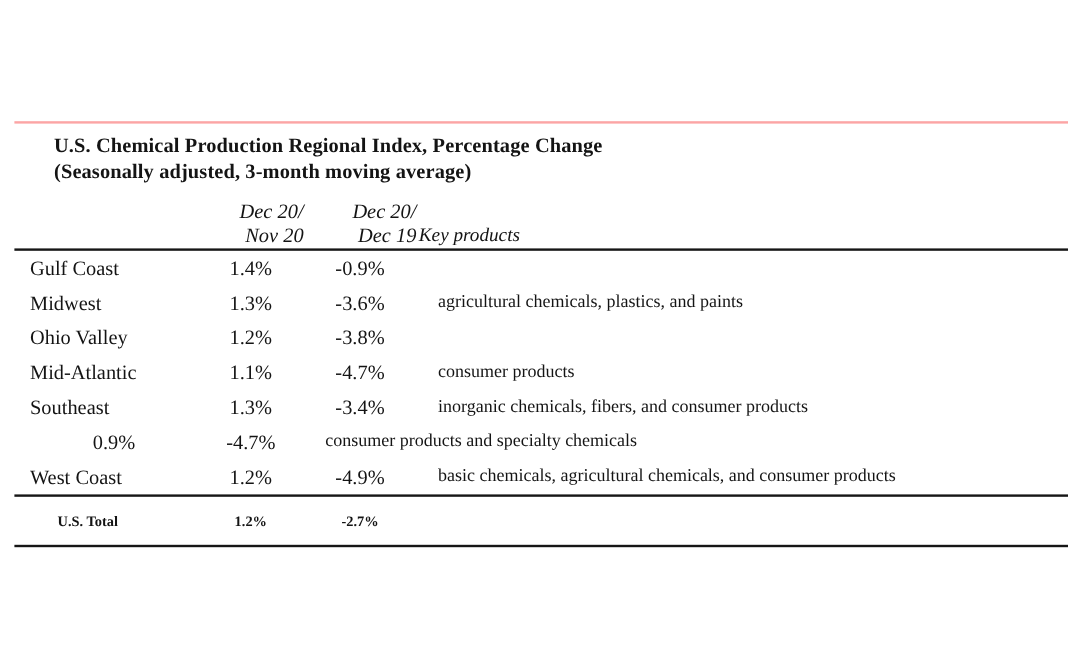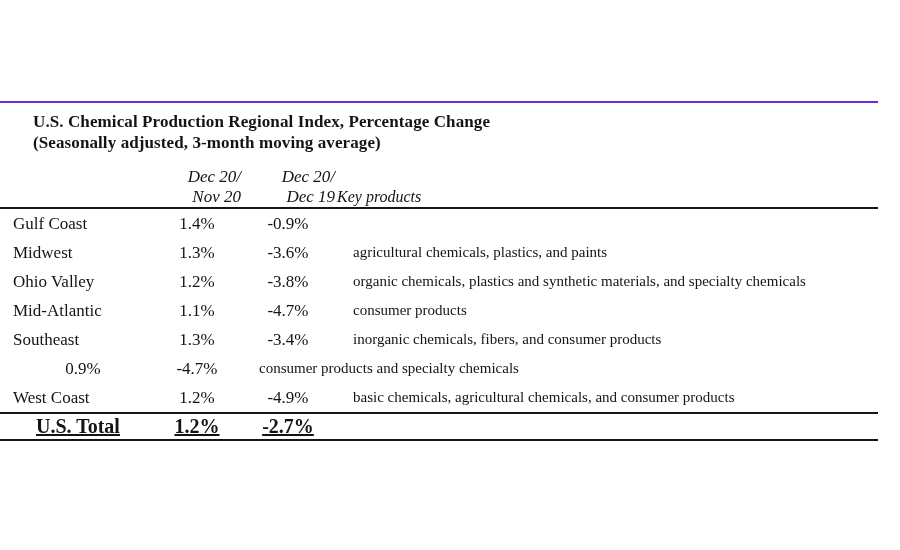--- a/index.html
+++ b/index.html
@@ -5,23 +5,23 @@
   * { margin: 0; padding: 0; box-sizing: border-box; }
   html, body {
     width: 900px; height: 550px;
     background: #ffffff;
     font-family: "Liberation Serif", "DejaVu Serif", serif;
     color: #141414;
     overflow: hidden;
   }
   .table-wrap {
     position: absolute;
-    left: 0; top: 101px;
+    left: 12px; top: 101px;
     width: 878px;
-    border-top: 2px solid #6d28d9;
+    border-top: 2px solid #fca5a5;
   }
   .title-block {
     margin: 8px 0 0 33px;
     font-weight: bold;
     font-size: 17px;
     line-height: 21px;
     letter-spacing: 0.1px;
   }
   .grid-row {
     display: grid;
@@ -49,25 +49,24 @@
   .region-cell { text-align: left; }
   .num-cell { text-align: center; }
   .products-cell {
     padding-left: 18px;
     font-size: 15px;
     white-space: nowrap;
   }
   .total-row {
     border-top: 2px solid #161616;
     border-bottom: 2px solid #161616;
-    height: 29px;
+    height: 44px;
     align-items: center;
-    font-size: 20px;
+    font-size: 12px;
     font-weight: bold;
-    text-decoration: underline;
   }
   .total-label { padding-left: 23px; }
 </style>
 </head>
 <body>
 
 <div class="table-wrap">
 
   <div class="title-block">
     <div>U.S. Chemical Production Regional Index, Percentage Change</div>
@@ -92,21 +91,20 @@
     <div class="grid-row data-row">
       <div class="region-cell">Midwest</div>
       <div class="num-cell">1.3%</div>
       <div class="num-cell">-3.6%</div>
       <div class="products-cell">agricultural chemicals, plastics, and paints</div>
     </div>
     <div class="grid-row data-row">
       <div class="region-cell">Ohio Valley</div>
       <div class="num-cell">1.2%</div>
       <div class="num-cell">-3.8%</div>
-      <div class="products-cell">organic chemicals, plastics and synthetic materials, and specialty chemicals</div>
     </div>
     <div class="grid-row data-row">
       <div class="region-cell">Mid-Atlantic</div>
       <div class="num-cell">1.1%</div>
       <div class="num-cell">-4.7%</div>
       <div class="products-cell">consumer products</div>
     </div>
     <div class="grid-row data-row">
       <div class="region-cell">Southeast</div>
       <div class="num-cell">1.3%</div>

